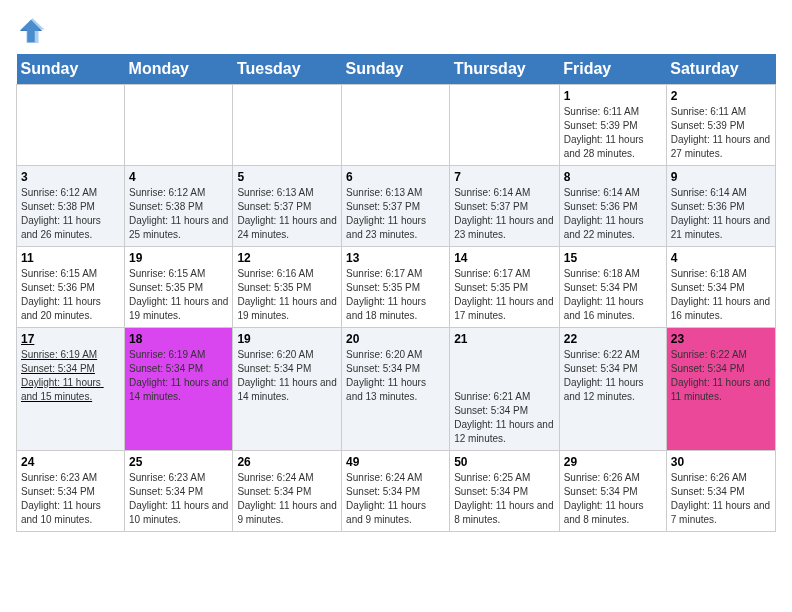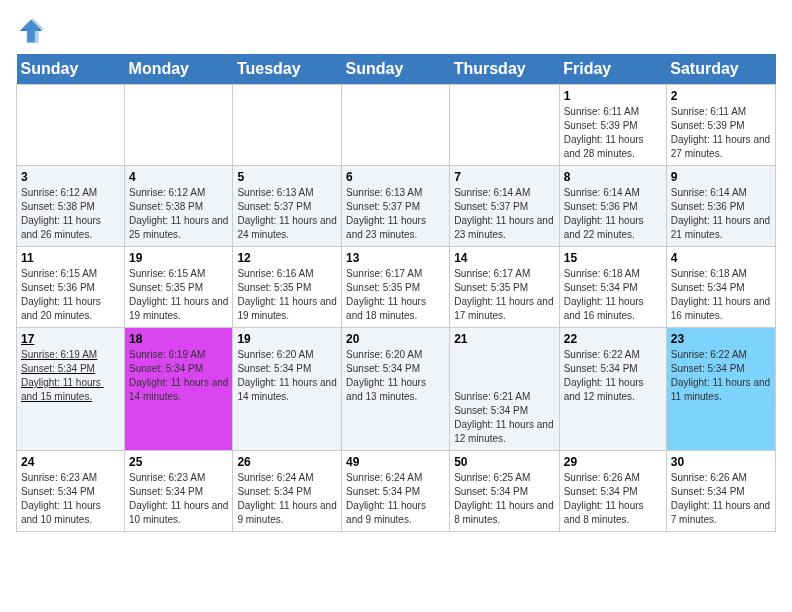--- a/index.html
+++ b/index.html
@@ -262,21 +262,21 @@
           <div class="day-info" style="white-space: pre-wrap; margin-top: 44px;">Sunrise: 6:21 AM
 Sunset: 5:34 PM
 Daylight: 11 hours and 12 minutes.</div>
         </td>
         <td style="background: rgb(240, 244, 248);">
           <span class="day-number">22</span>
           <div class="day-info" style="white-space: pre-wrap;">Sunrise: 6:22 AM
 Sunset: 5:34 PM
 Daylight: 11 hours and 12 minutes.</div>
         </td>
-        <td style="background: #7dd3fc;">
+        <td style="background: #ec4899;">
           <span class="day-number">23</span>
           <div class="day-info" style="white-space: pre-wrap;">Sunrise: 6:22 AM
 Sunset: 5:34 PM
 Daylight: 11 hours and 11 minutes.</div>
         </td>
       </tr>
       <tr>
         <td>
           <span class="day-number">24</span>
           <div class="day-info" style="white-space: pre-wrap;">Sunrise: 6:23 AM

